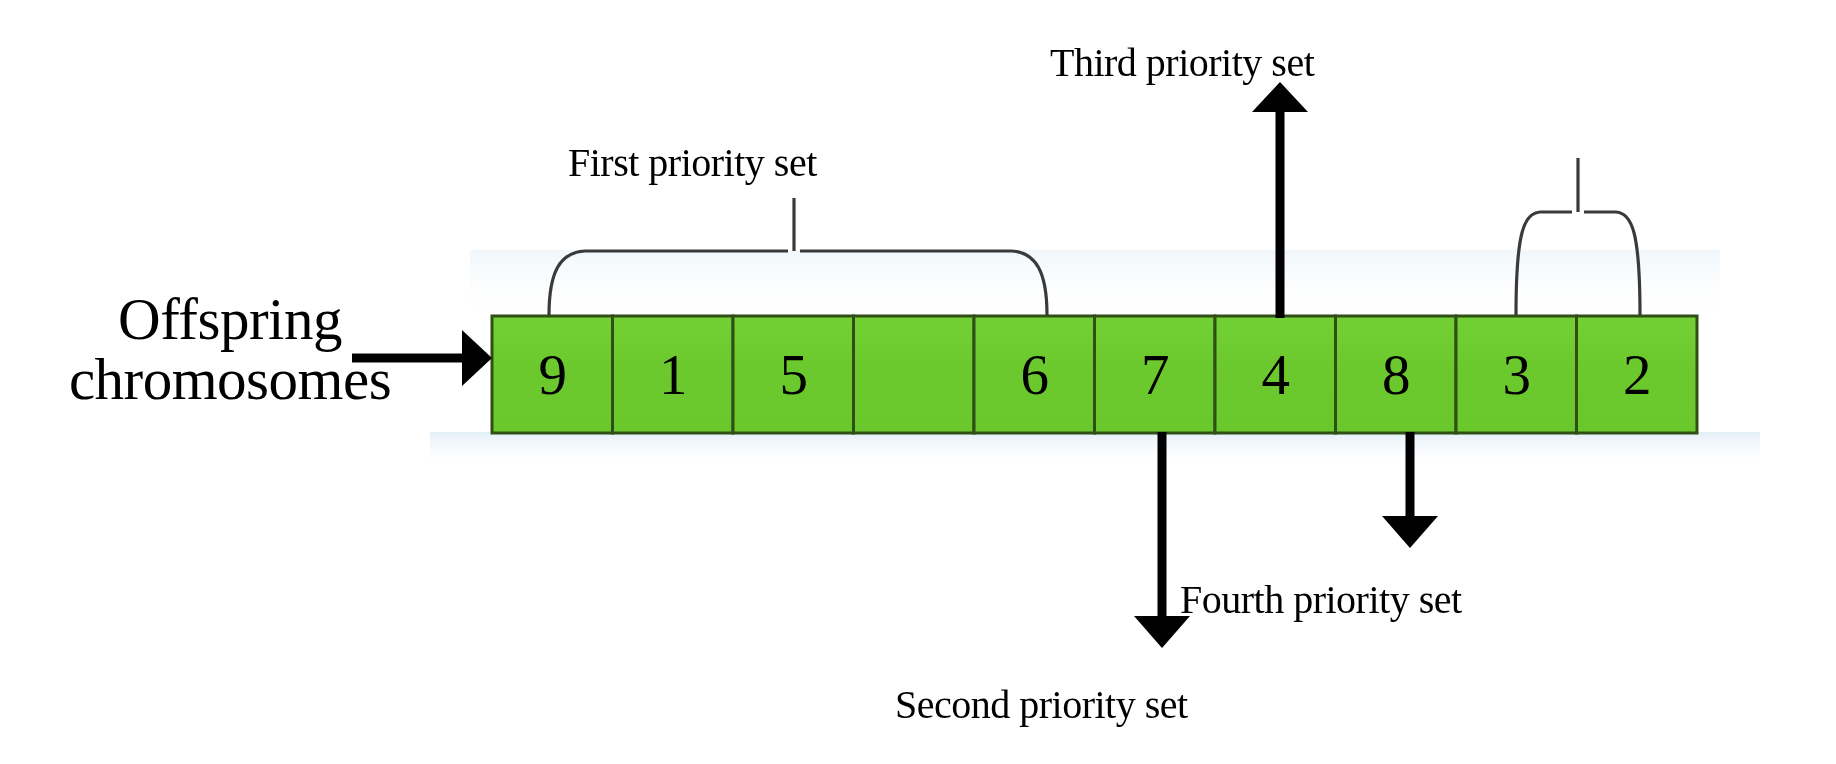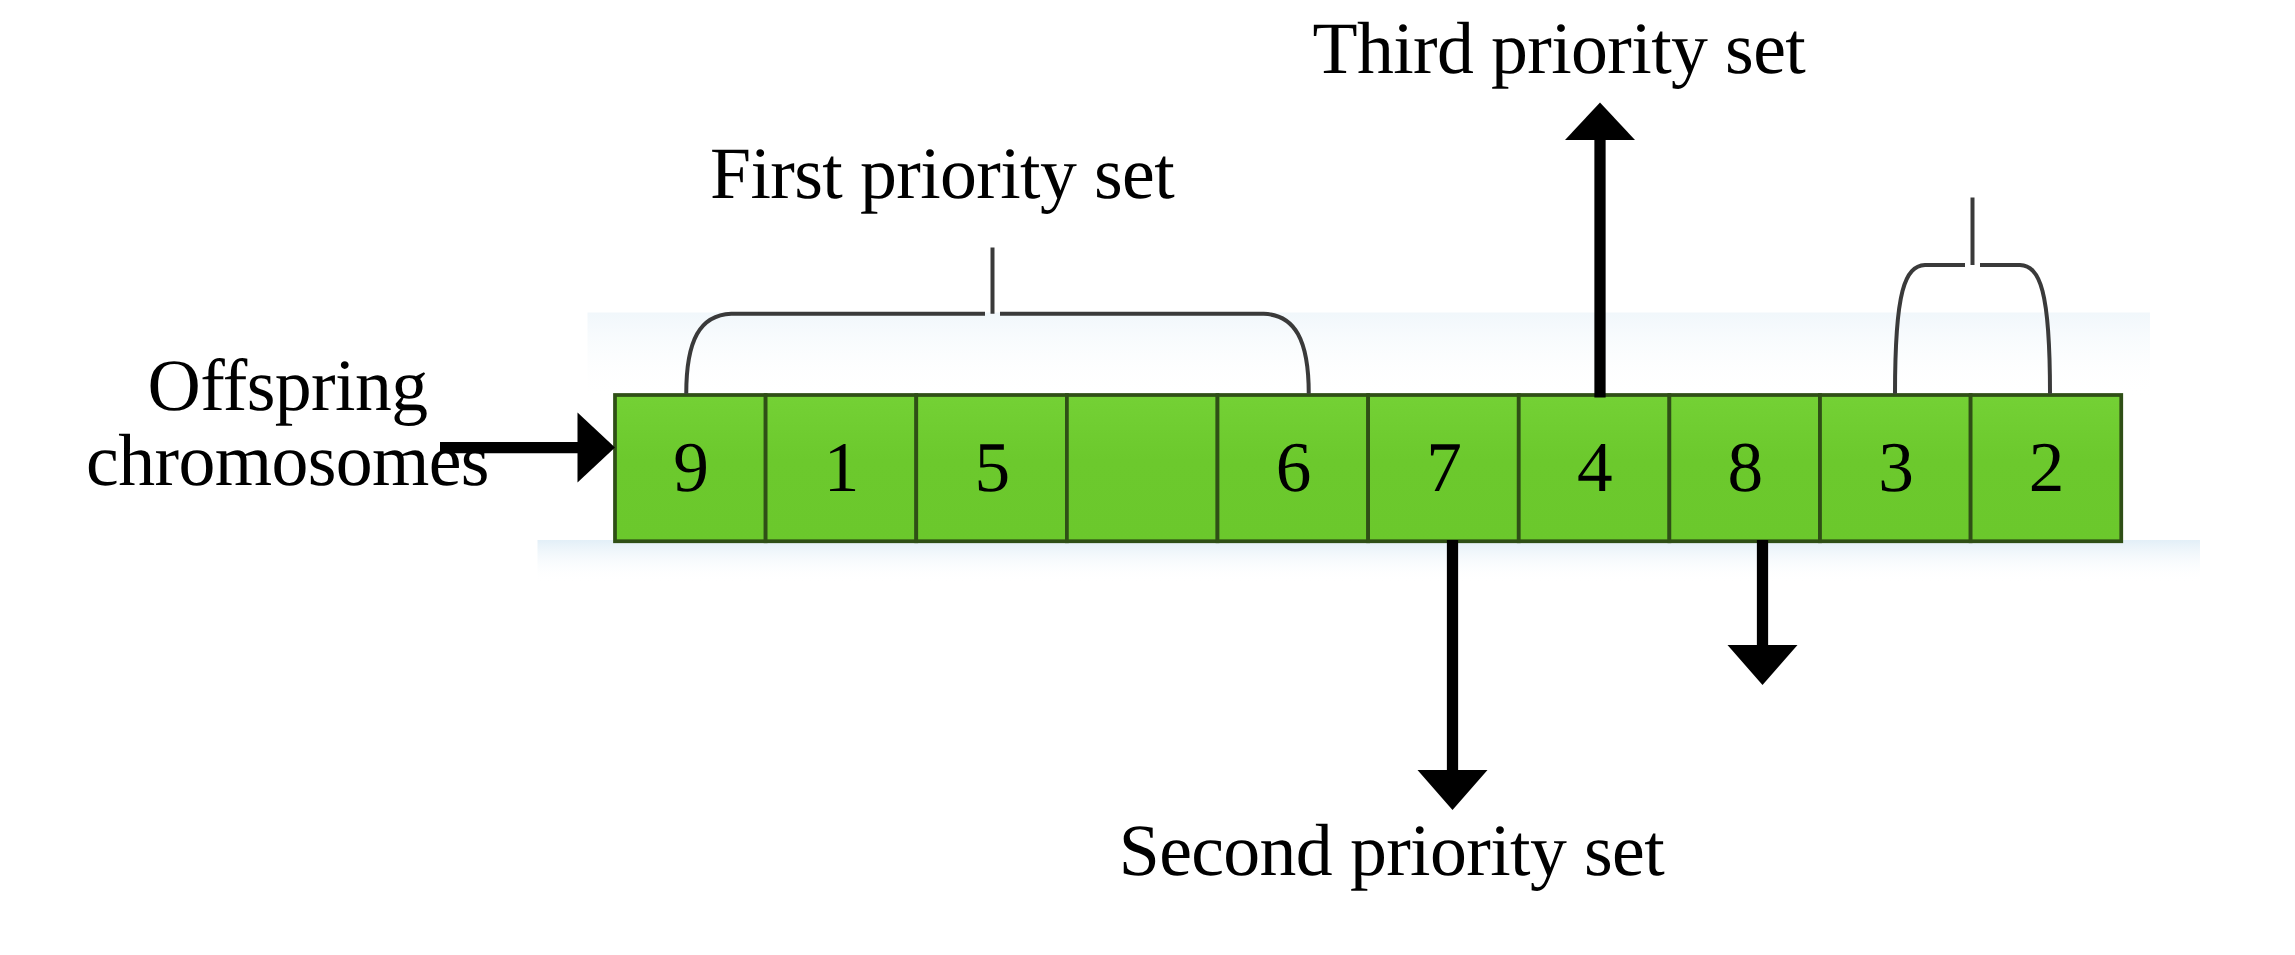--- a/index.html
+++ b/index.html
@@ -26,24 +26,24 @@
   }
   .lbl {
     position: absolute;
     color: #000000;
     font-family: "Liberation Serif", "DejaVu Serif", serif;
     font-weight: 400;
     white-space: nowrap;
     line-height: 1.02;
     letter-spacing: -0.5px;
   }
-  .lbl-big { font-size: 59px; }
+  .lbl-big { font-size: 40px; margin-top: 35px; }
   .source-label {
     left: 40px;
-    top: 278px;
+    top: 289px;
     width: 380px;
     text-align: center;
     font-size: 59px;
     letter-spacing: -0.5px;
   }
   .source-label span { display: block; }
   #lbl-first  { left: 568px;  top: 108px; }
   #lbl-third  { left: 1050px; top: 8px;   }
   #lbl-fifth  { left: 1375px; top: 100px; }
   #lbl-fourth { left: 1180px; top: 545px; }
@@ -146,14 +146,15 @@
   <div class="cell-num" style="left:1576.5px;width:120.5px;">2</div>
 
   <div class="lbl source-label">
     <span>Offspring</span>
     <span>chromosomes</span>
   </div>
 
   <div class="lbl lbl-big" id="lbl-second">Second priority set</div>
   <div class="lbl lbl-big" id="lbl-first">First priority set</div>
   <div class="lbl lbl-big" id="lbl-third">Third priority set</div>
+  <div class="lbl lbl-big" id="lbl-fourth">Fourth priority set</div>
 
 </div>
 
 </body></html>

